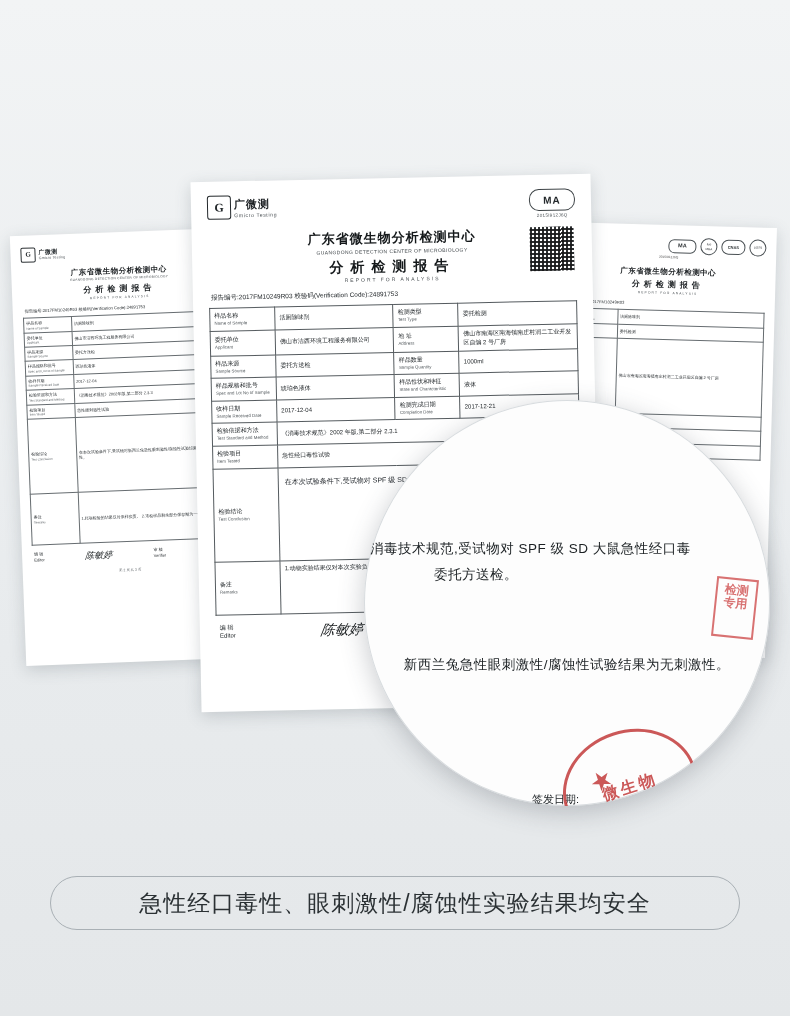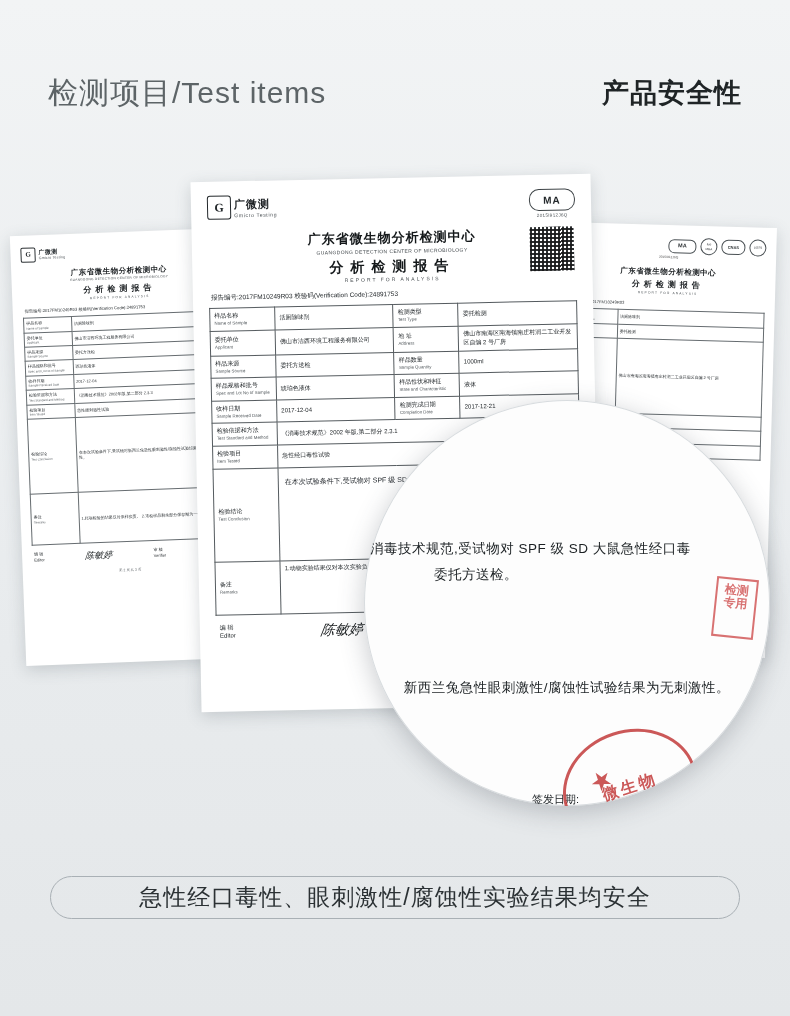--- a/index.html
+++ b/index.html
@@ -275,21 +275,21 @@
   .mag-line2 {
     position: absolute;
     left: 70px; top: 166px;
     font-size: 13.5px;
     color: #1b2023;
     letter-spacing: .5px;
     white-space: nowrap;
   }
   .mag-line3 {
     position: absolute;
-    left: 0; top: 279px;
+    left: 0; top: 256px;
     width: 406px;
     text-align: center;
     font-size: 13.5px;
     color: #1b2023;
     letter-spacing: .5px;
     white-space: nowrap;
   }
   .mag-date {
     position: absolute;
     left: 168px; top: 392px;
@@ -338,44 +338,40 @@
     font-size: 22px;
     transform: rotate(-18deg);
   }
 
   
   .caption {
     position: absolute;
     left: 50px;
     top: 876px;
     width: 690px;
-    height: 43px;
+    height: 54px;
     border: 1.5px solid #a9b0b5;
     border-radius: 27px;
     display: flex;
     align-items: center;
     justify-content: center;
     box-sizing: border-box;
   }
   .caption-text {
     font-size: 23px;
     color: #2b3134;
     letter-spacing: 1px;
     white-space: nowrap;
   }
 </style>
 </head>
 <body>
 
 <div class="page">
 
-  <div class="header">
-    <div class="header-title">检测项目/Test items</div>
-    <div class="header-tag">产品安全性</div>
-  </div>
 
   <div class="sheet sheet-left">
     <div class="mini">
       <div class="mini-top">
         <div class="logo-badge">
           <div class="logo-mark">G</div>
           <div class="logo-txt">
             <div class="cn">广微测</div>
             <div class="en">Gmicro Testing</div>
           </div>

